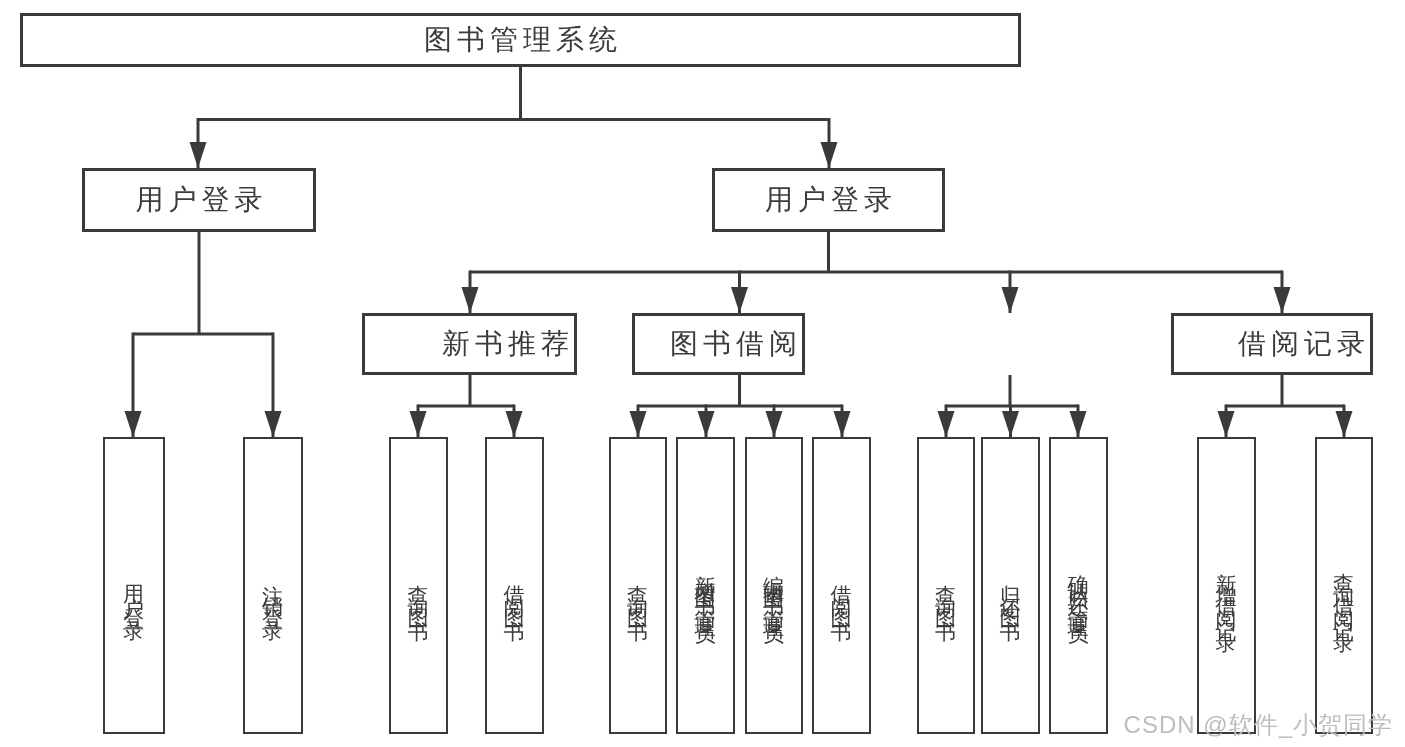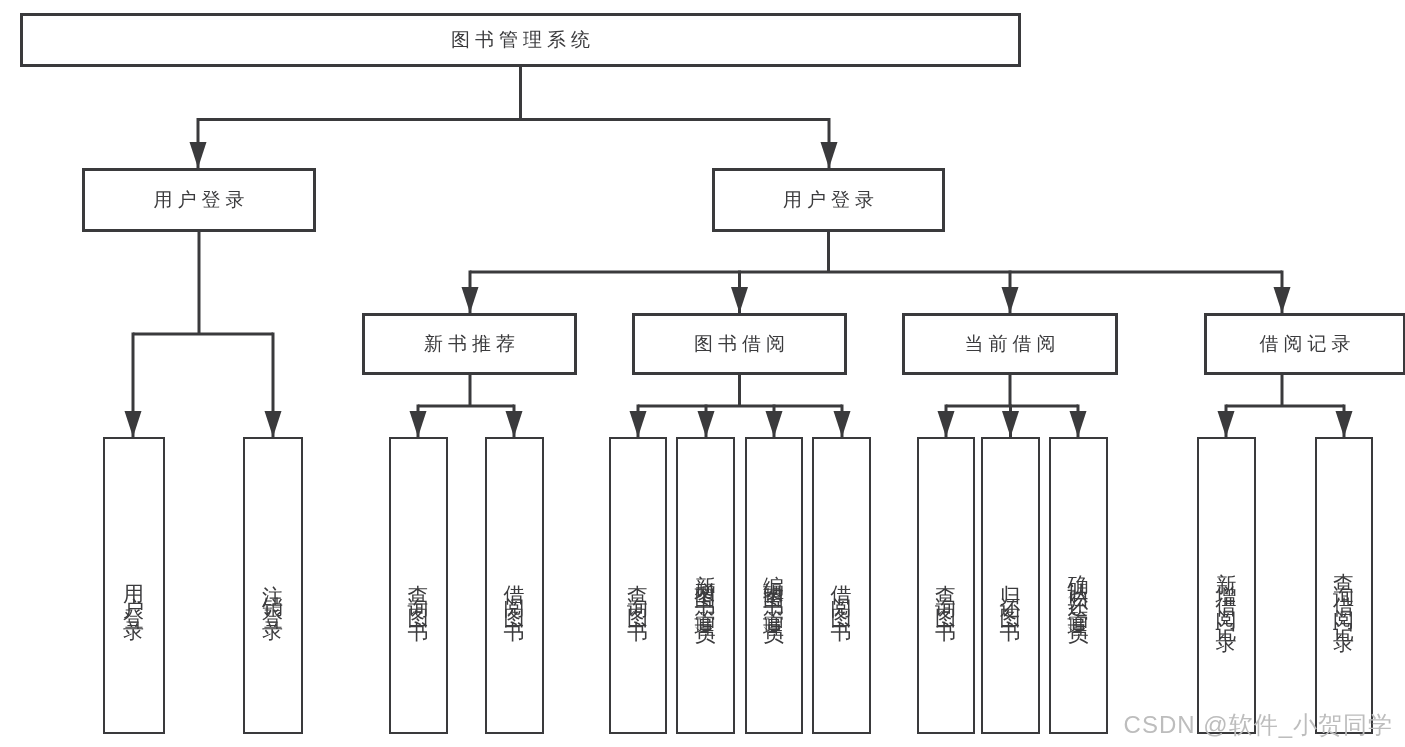--- a/index.html
+++ b/index.html
@@ -1,30 +1,30 @@
 <!DOCTYPE html>
 <html><head>
 <meta charset="utf-8">
 <style>
   html,body{margin:0;padding:0;background:#ffffff;}
   body{font-family:"Liberation Sans","DejaVu Sans",sans-serif;}
   #canvas{position:relative;width:1405px;height:747px;background:#ffffff;overflow:hidden;}
   #wires{position:absolute;left:0;top:0;width:1405px;height:747px;}
   .node{position:absolute;box-sizing:border-box;background:#ffffff;border:3px solid #3a3a3c;
         display:flex;align-items:center;justify-content:center;
-        color:#3b3b3d;font-size:19px;letter-spacing:5px;white-space:nowrap;}
+        color:#3b3b3d;font-size:28px;letter-spacing:5px;white-space:nowrap;}
   .node span{padding-left:5px;} 
   .root{left:20px;top:13px;width:1001px;height:54px;}
   .lv2a{left:82px;top:168px;width:234px;height:64px;}
   .lv2b{left:712px;top:168px;width:233px;height:64px;}
-  .lv3{top:313px;height:62px;}
+  .lv3{top:313px;height:62px;justify-content:flex-end;}
   .lv3a{left:362px;width:215px;}
-  .lv3b{left:632px;width:215px;}
+  .lv3b{left:632px;width:173px;}
   .lv3c{left:902px;width:216px;}
-  .lv3d{left:1171px;width:202px;margin-left:33px;}
+  .lv3d{left:1171px;width:202px;}
   .v-box{position:absolute;top:437px;height:297px;box-sizing:border-box;background:#fff;
          border:2px solid #3a3a3c;color:#3b3b3d;font-size:21px;
          display:flex;align-items:center;justify-content:center;}
   .v-box span{writing-mode:vertical-rl;text-orientation:mixed;letter-spacing:12px;
               padding:0;margin-top:12px;line-height:1;}
   .v-box.long span{letter-spacing:7px;margin-top:7px;}
   .watermark{position:absolute;right:12px;bottom:6px;font-size:24px;color:#bdbdbd;
              letter-spacing:1px;white-space:nowrap;}
 </style>
 </head>
@@ -92,23 +92,20 @@
   <div class="node lv2b">
     <span>用户登录</span>
   </div>
 
   <div class="node lv3 lv3a">
     <span>新书推荐</span>
   </div>
   <div class="node lv3 lv3b">
     <span>图书借阅</span>
   </div>
-  <div class="node lv3 lv3c">
-    <span>当前借阅</span>
-  </div>
   <div class="node lv3 lv3d">
     <span>借阅记录</span>
   </div>
 
   <div class="v-box" style="left:103px;width:62px;">
     <span>用户登录</span>
   </div>
   <div class="v-box" style="left:243px;width:60px;">
     <span>注销登录</span>
   </div>

